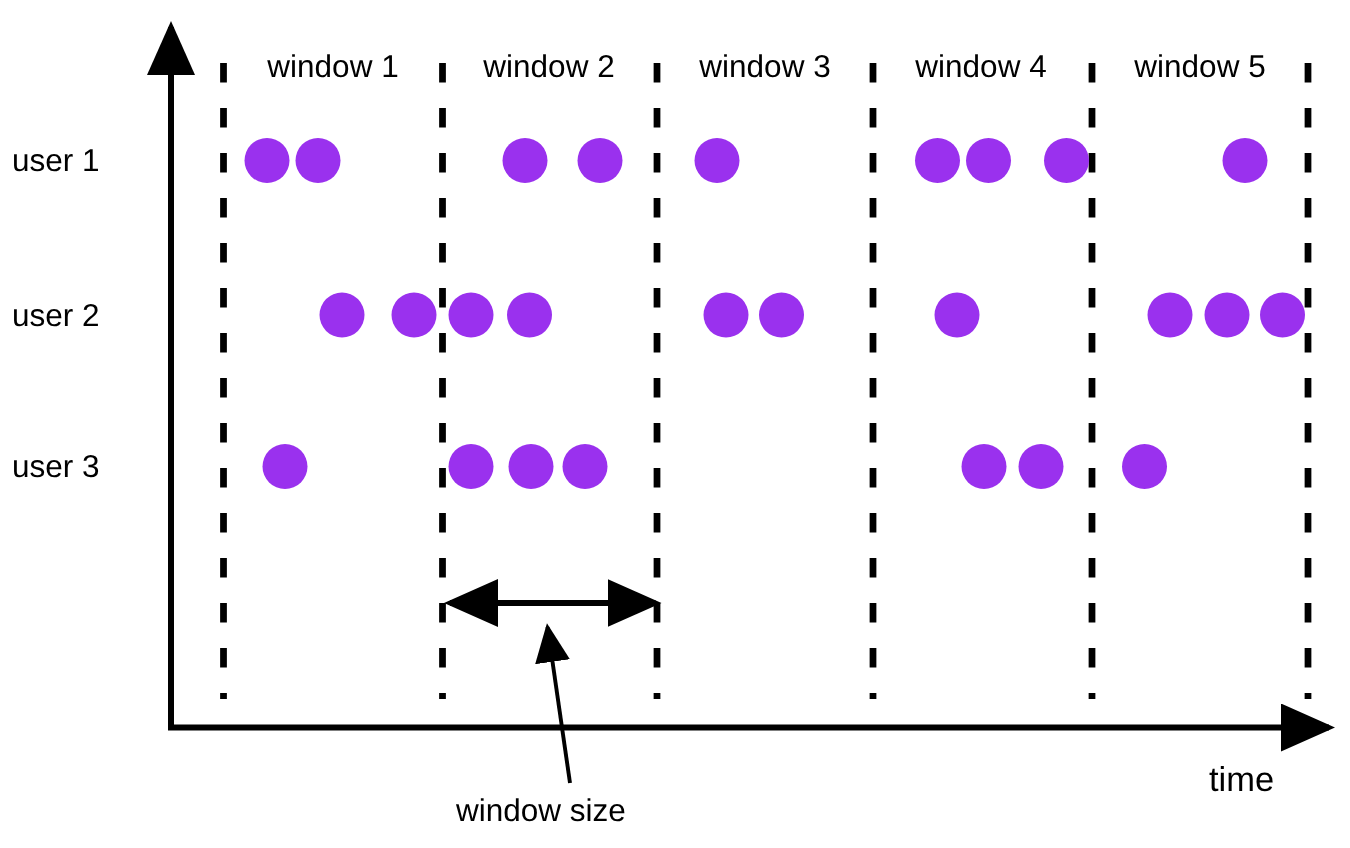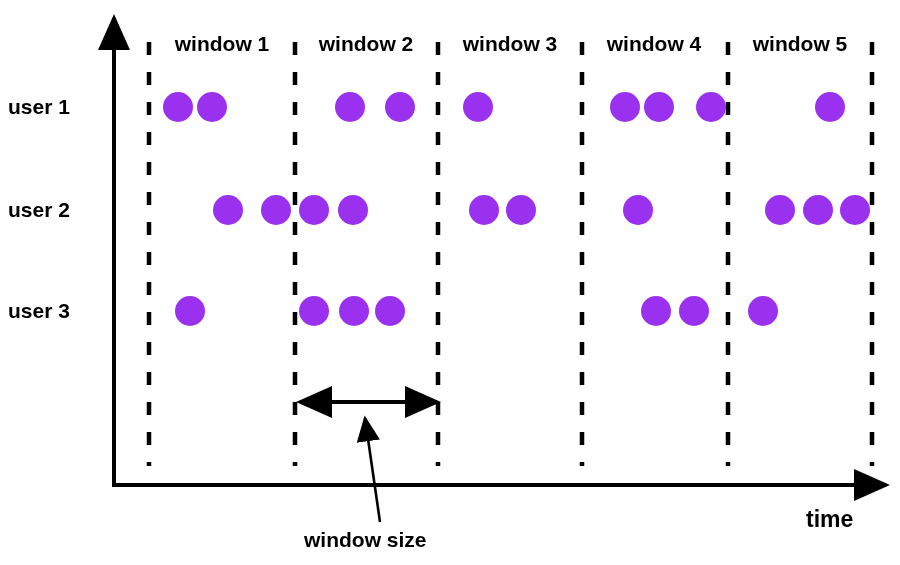--- a/index.html
+++ b/index.html
@@ -9,21 +9,20 @@
   }
   body {
     font-family: "Liberation Sans", sans-serif;
   }
   #diagram-root {
     position: relative;
     width: 900px;
     height: 565px;
     background: #ffffff;
     overflow: hidden;
-    font-weight: bold;
   }
   #diagram-svg {
     position: absolute;
     left: 0;
     top: 0;
     width: 900px;
     height: 565px;
   }
   .axis-line {
     stroke: #000000;

